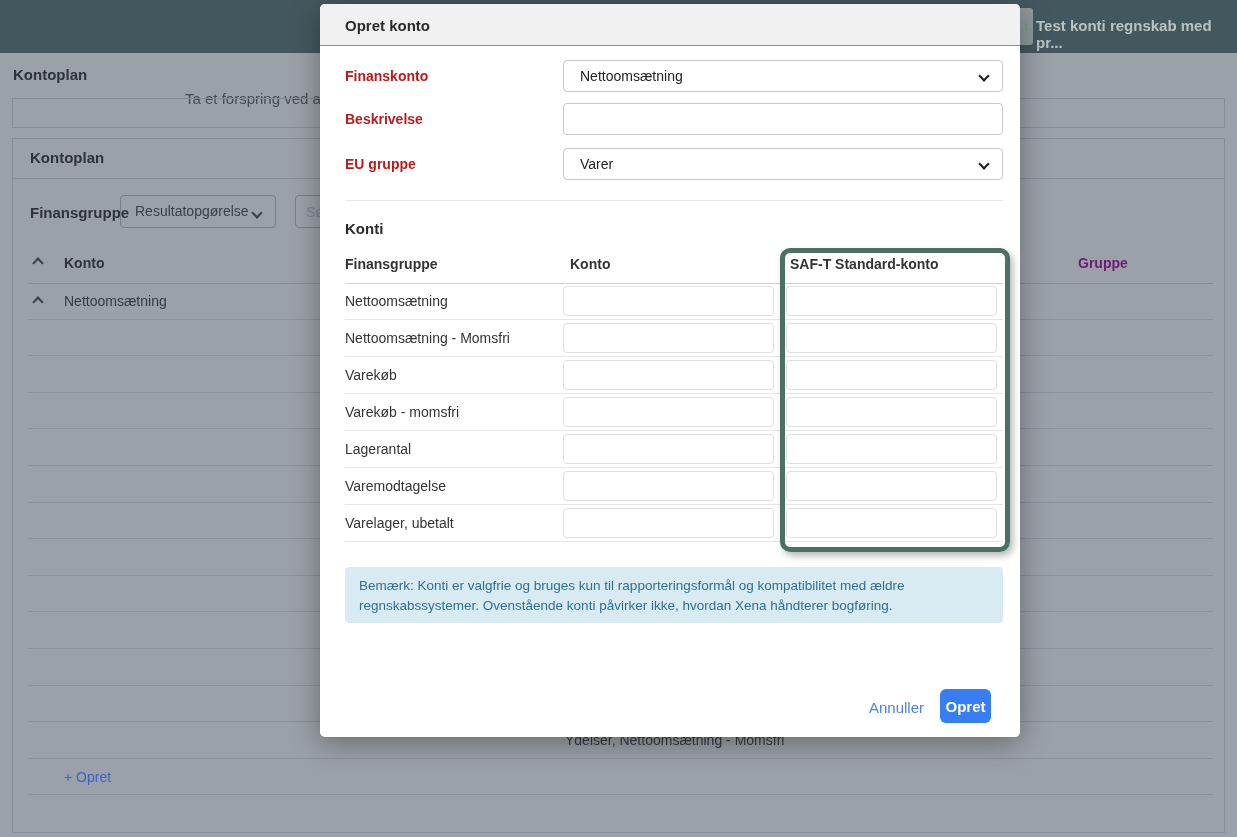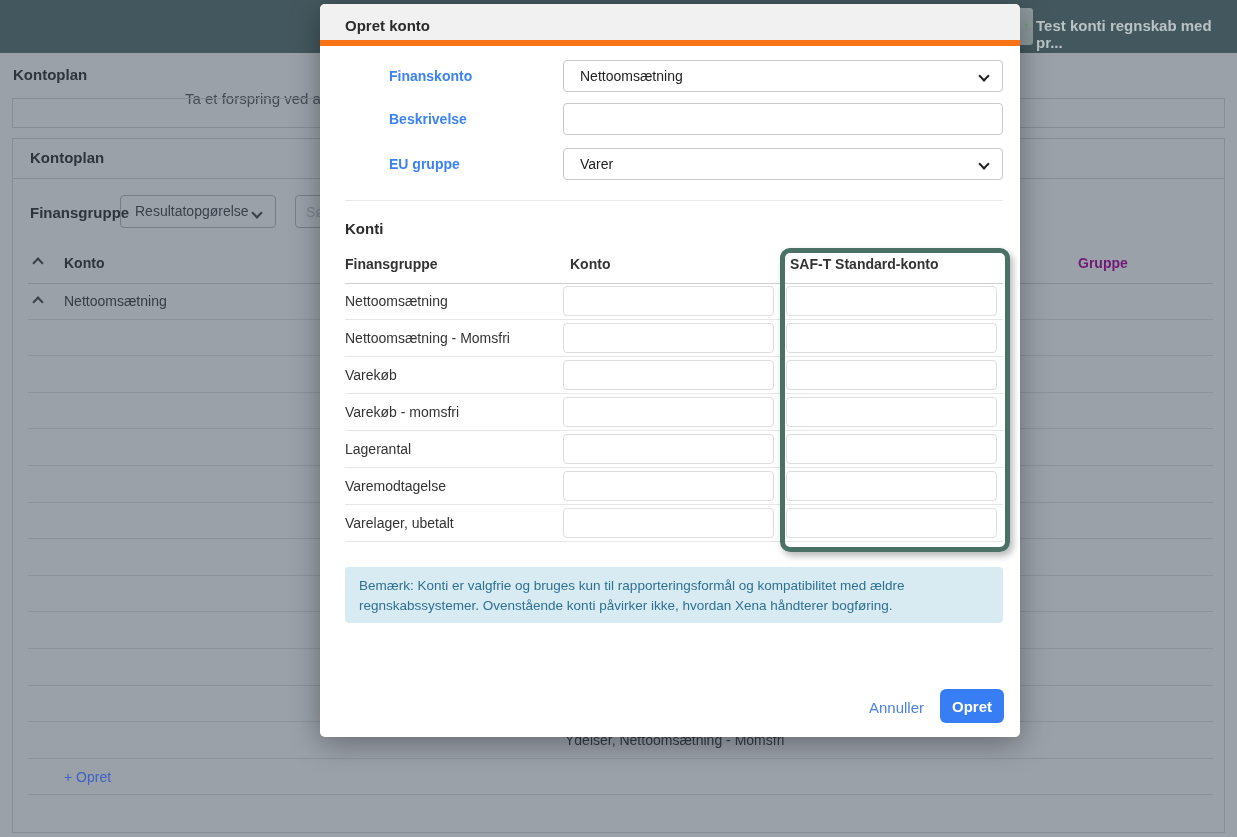--- a/index.html
+++ b/index.html
@@ -49,24 +49,24 @@
   .bgrow { position:relative; height:36.6px; border-bottom:1px solid #8b929b; font-size:14px; color:#343b45; }
   .bgrow .row-chev { position:absolute; left:6px; top:15px; }
   .bgrow .rowtext { position:absolute; left:36px; top:10px; }
   .bgrow .ytext { position:absolute; left:537px; top:10px; }
   .bgrow .opret-link { position:absolute; left:36px; top:10px; color:#3e63c4; }
 
   
   .modal { left:320px; top:4px; width:700px; height:733px; background:#ffffff; border-radius:5px;
     box-shadow:0 6px 30px rgba(0,0,0,0.35); z-index:10; }
   .modal-header { position:absolute; left:0; top:0; width:700px; height:42px; background:#f1f1f1;
-    border-bottom:6px solid #f97316; border-radius:5px 5px 0 0; }
+    border-bottom:1px solid #f97316; border-radius:5px 5px 0 0; }
   .modal-title { position:absolute; left:25px; top:13px; font-size:15px; font-weight:700; color:#2b2b2b; }
 
-  .mlabel { position:absolute; left:25px; font-size:14px; font-weight:600; color:#3b82f6;margin-left:44px; }
+  .mlabel { position:absolute; left:25px; font-size:14px; font-weight:600; color:#b91c1c; }
   .mselect { position:absolute; left:243px; width:440px; height:32px; border:1px solid #c9c9c9;
     border-radius:4px; font-size:14px; color:#222222; line-height:30px; padding-left:16px; }
   .mselect .chev { position:absolute; right:14px; top:11px; border-color:#222; }
   .minput { position:absolute; left:243px; width:440px; height:32px; border:1px solid #c9c9c9;
     border-radius:4px; font-size:14px; padding-left:12px; background:#fff;
     font-family:"Liberation Sans", sans-serif; }
 
   .m-divider { position:absolute; left:25px; top:196px; width:658px; height:1px; background:#e9e9e9; }
   .konti-heading { position:absolute; left:25px; top:216px; font-size:15px; font-weight:700; color:#2b2b2b; }
 
@@ -83,21 +83,21 @@
   .kinput.saft  { left:441px; }
 
   .green-box { position:absolute; left:460px; top:244px; width:230px; height:304px;
     border:5px solid #4b7066; border-radius:10px; box-shadow:3px 4px 7px rgba(0,0,0,0.28);
     pointer-events:none; }
 
   .note { position:absolute; left:25px; top:563px; width:658px; height:56px; background:#d9ebf2;
     border-radius:4px; padding:9px 14px; font-size:13.5px; line-height:1.45; color:#2d7092; }
 
   .cancel-link { position:absolute; left:549px; top:695px; font-size:15px; color:#4d82e0; cursor:pointer; }
-  .submit-btn { position:absolute; left:620px; top:685px; width:64px; height:34px; background:#377df4;
+  .submit-btn { position:absolute; left:620px; top:685px; width:51px; height:34px; background:#377df4;
     border:none; border-radius:6px; color:#ffffff; font-size:15px; font-weight:700;
     font-family:"Liberation Sans", sans-serif; cursor:pointer; }
 </style>
 </head>
 <body>
 
 <div class="abs navbar">
   <div class="abs nav-upload-btn">
     <span class="arrow">↑</span>
   </div>

